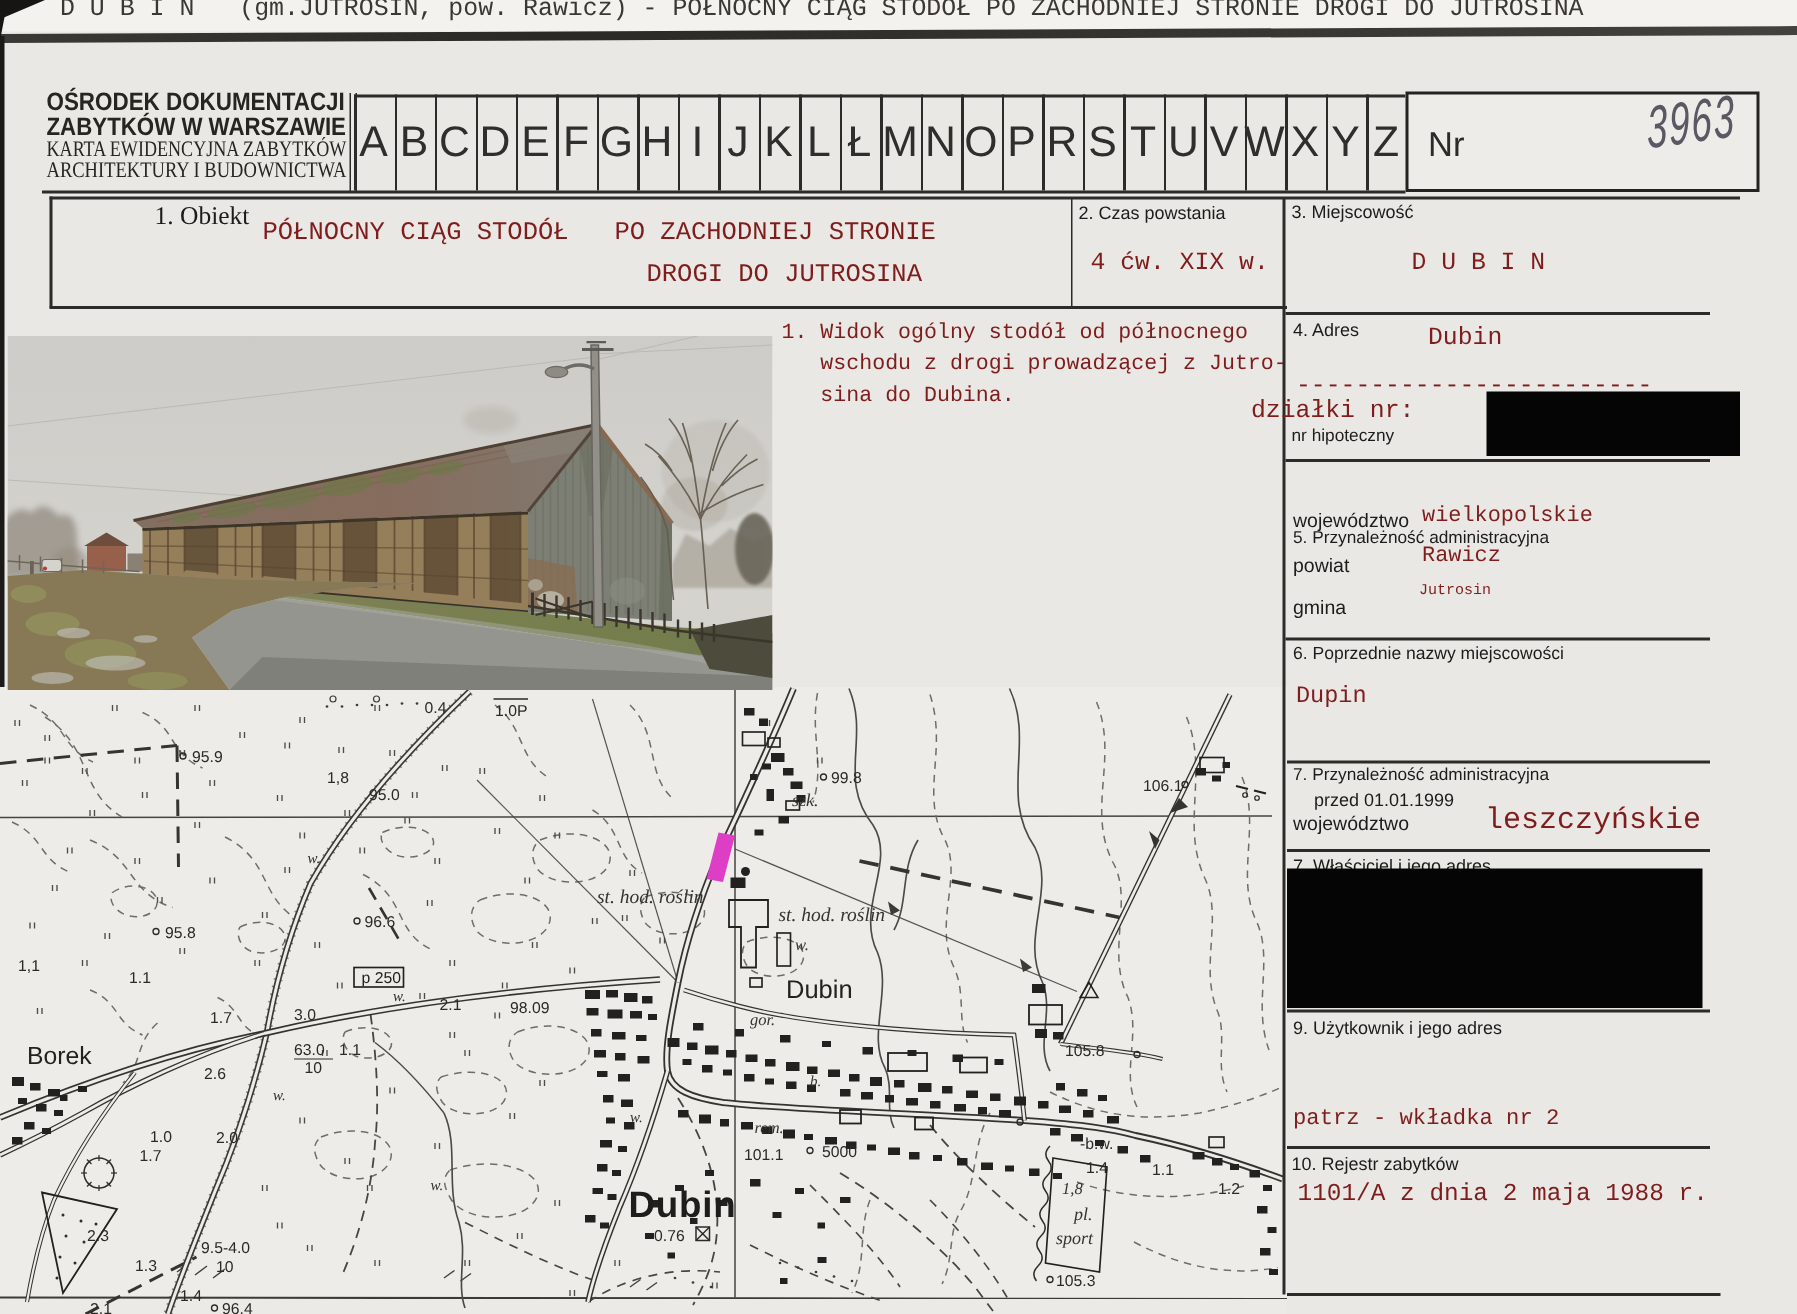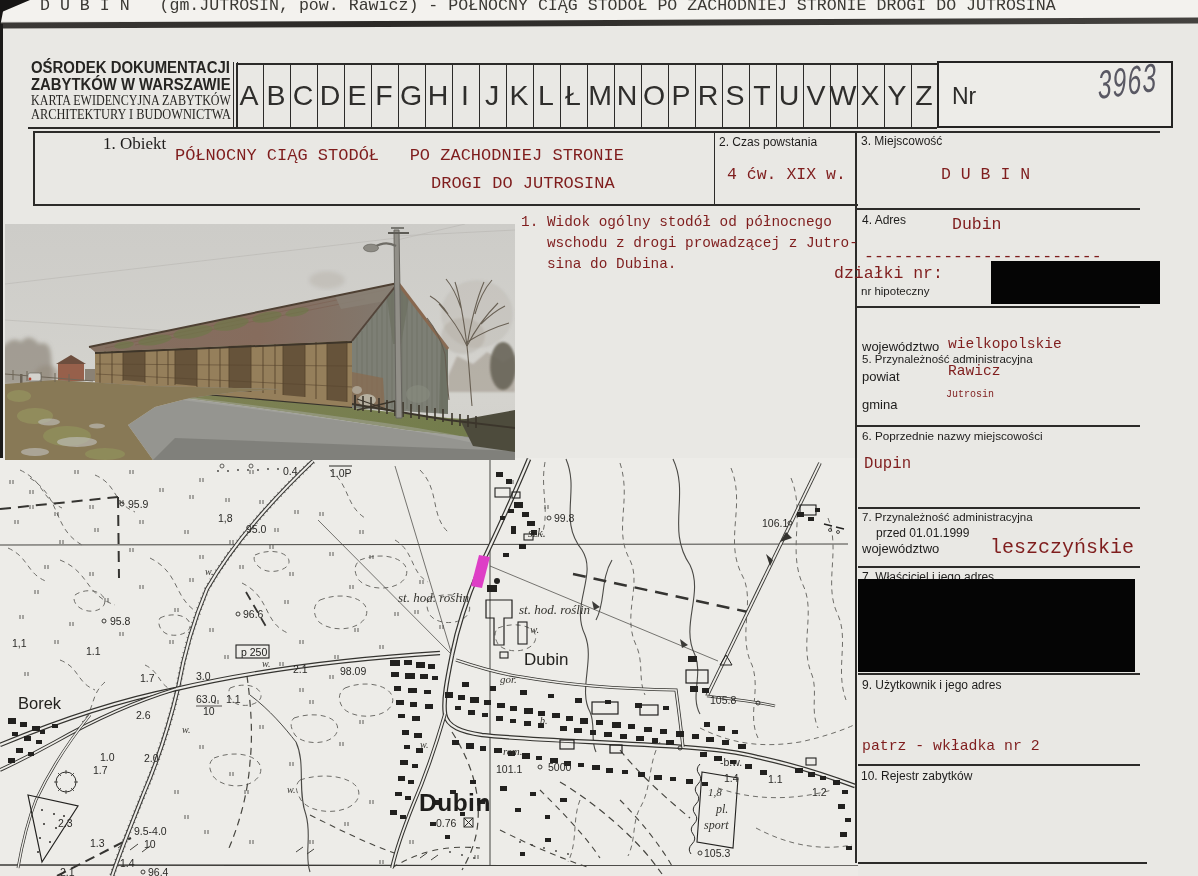--- a/index.html
+++ b/index.html
@@ -154,20 +154,21 @@
 <div class="hline" style="left:857px;top:673px;width:283px;height:1.5px;"></div>
 
 <div class="abs lbl" style="left:862px;top:678px;font-size:12px;">9. Użytkownik i jego adres</div>
 
 <div class="abs mono" style="left:862px;top:738px;font-size:14.8px;">patrz - wkładka nr 2</div>
 
 <div class="hline" style="left:857px;top:764px;width:283px;height:1.5px;"></div>
 
 <div class="abs lbl" style="left:861px;top:769px;font-size:12px;">10. Rejestr zabytków</div>
 
+<div class="abs mono" style="left:865px;top:786px;font-size:16.3px;">1101/A z dnia 2 maja 1988 r.</div>
 
 <div class="hline" style="left:857px;top:862px;width:290px;height:1.6px;"></div>
 
 <svg class="abs" style="left:0;top:458px;" width="858" height="418" viewBox="0 458 858 418">
 
 <rect x="0" y="458" width="858" height="418" fill="#edece8"></rect>
 
 <line x1="0" y1="865" x2="858" y2="866" stroke="#3b3a37" stroke-width="1.4"></line>
 <rect x="0" y="866" width="858" height="10" fill="#eceae6"></rect>
 

